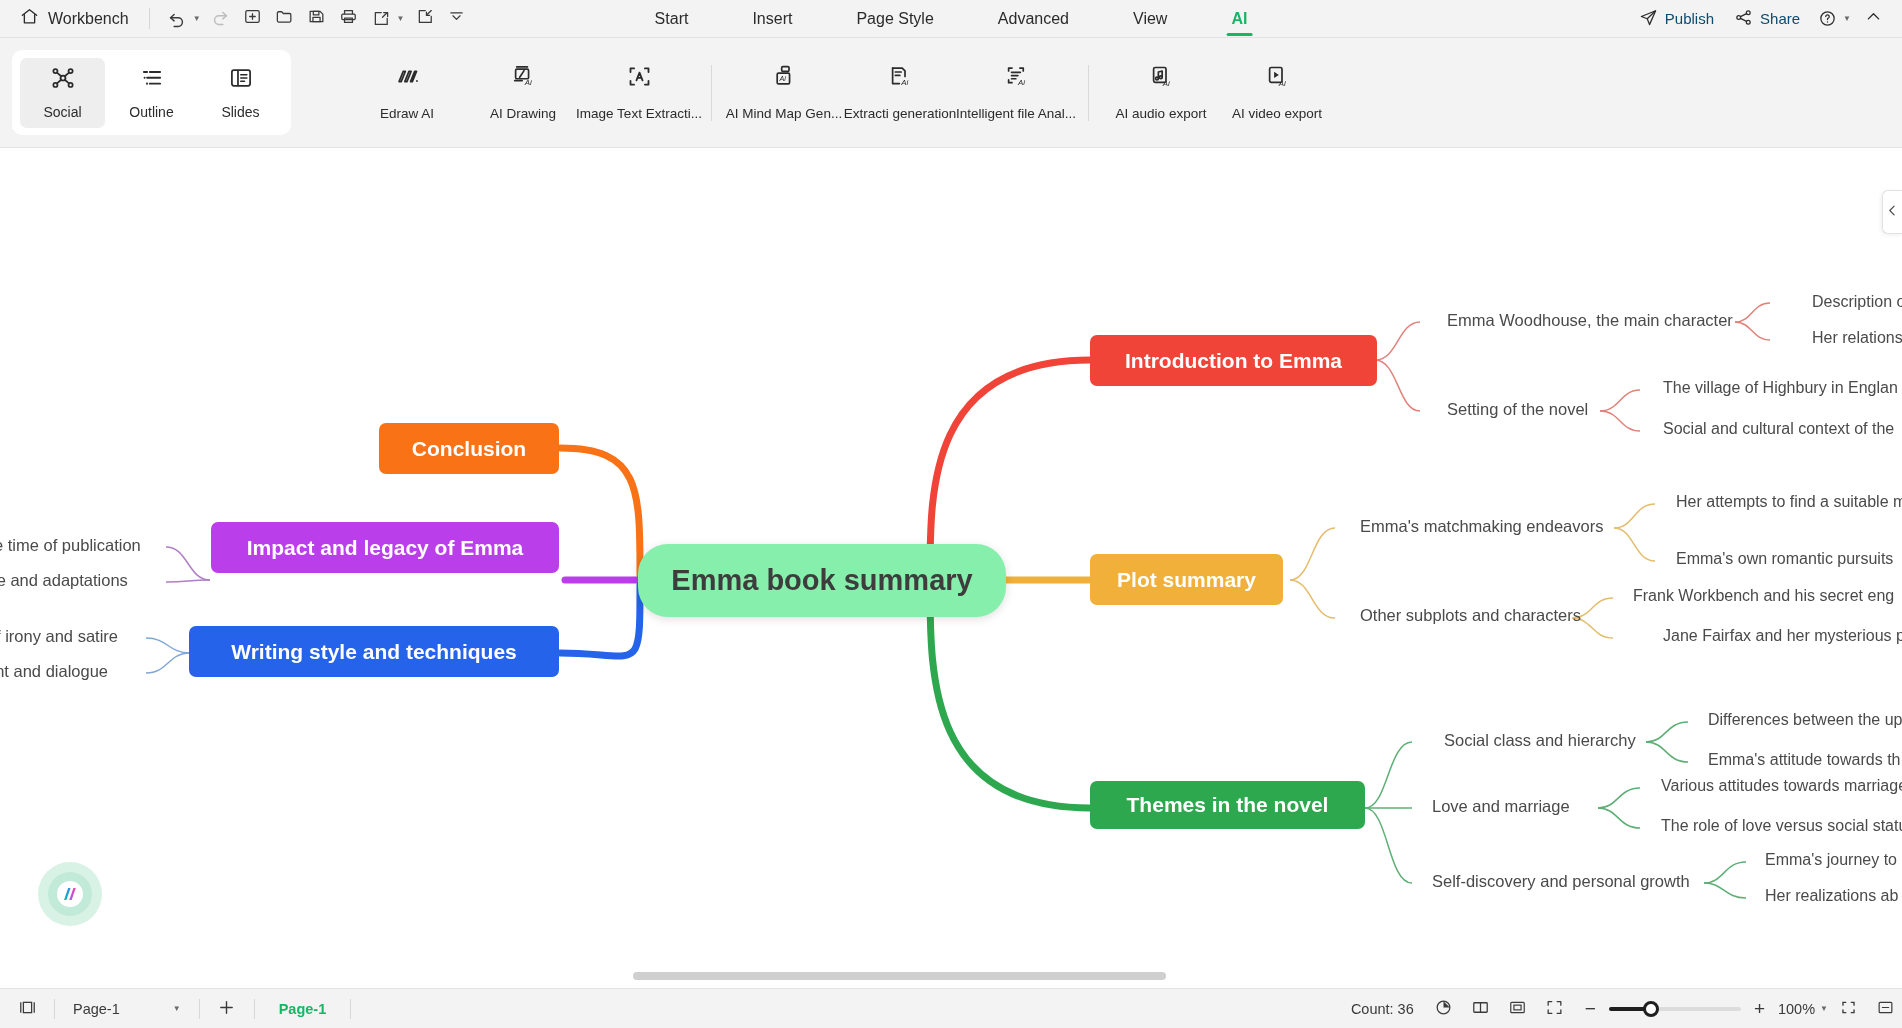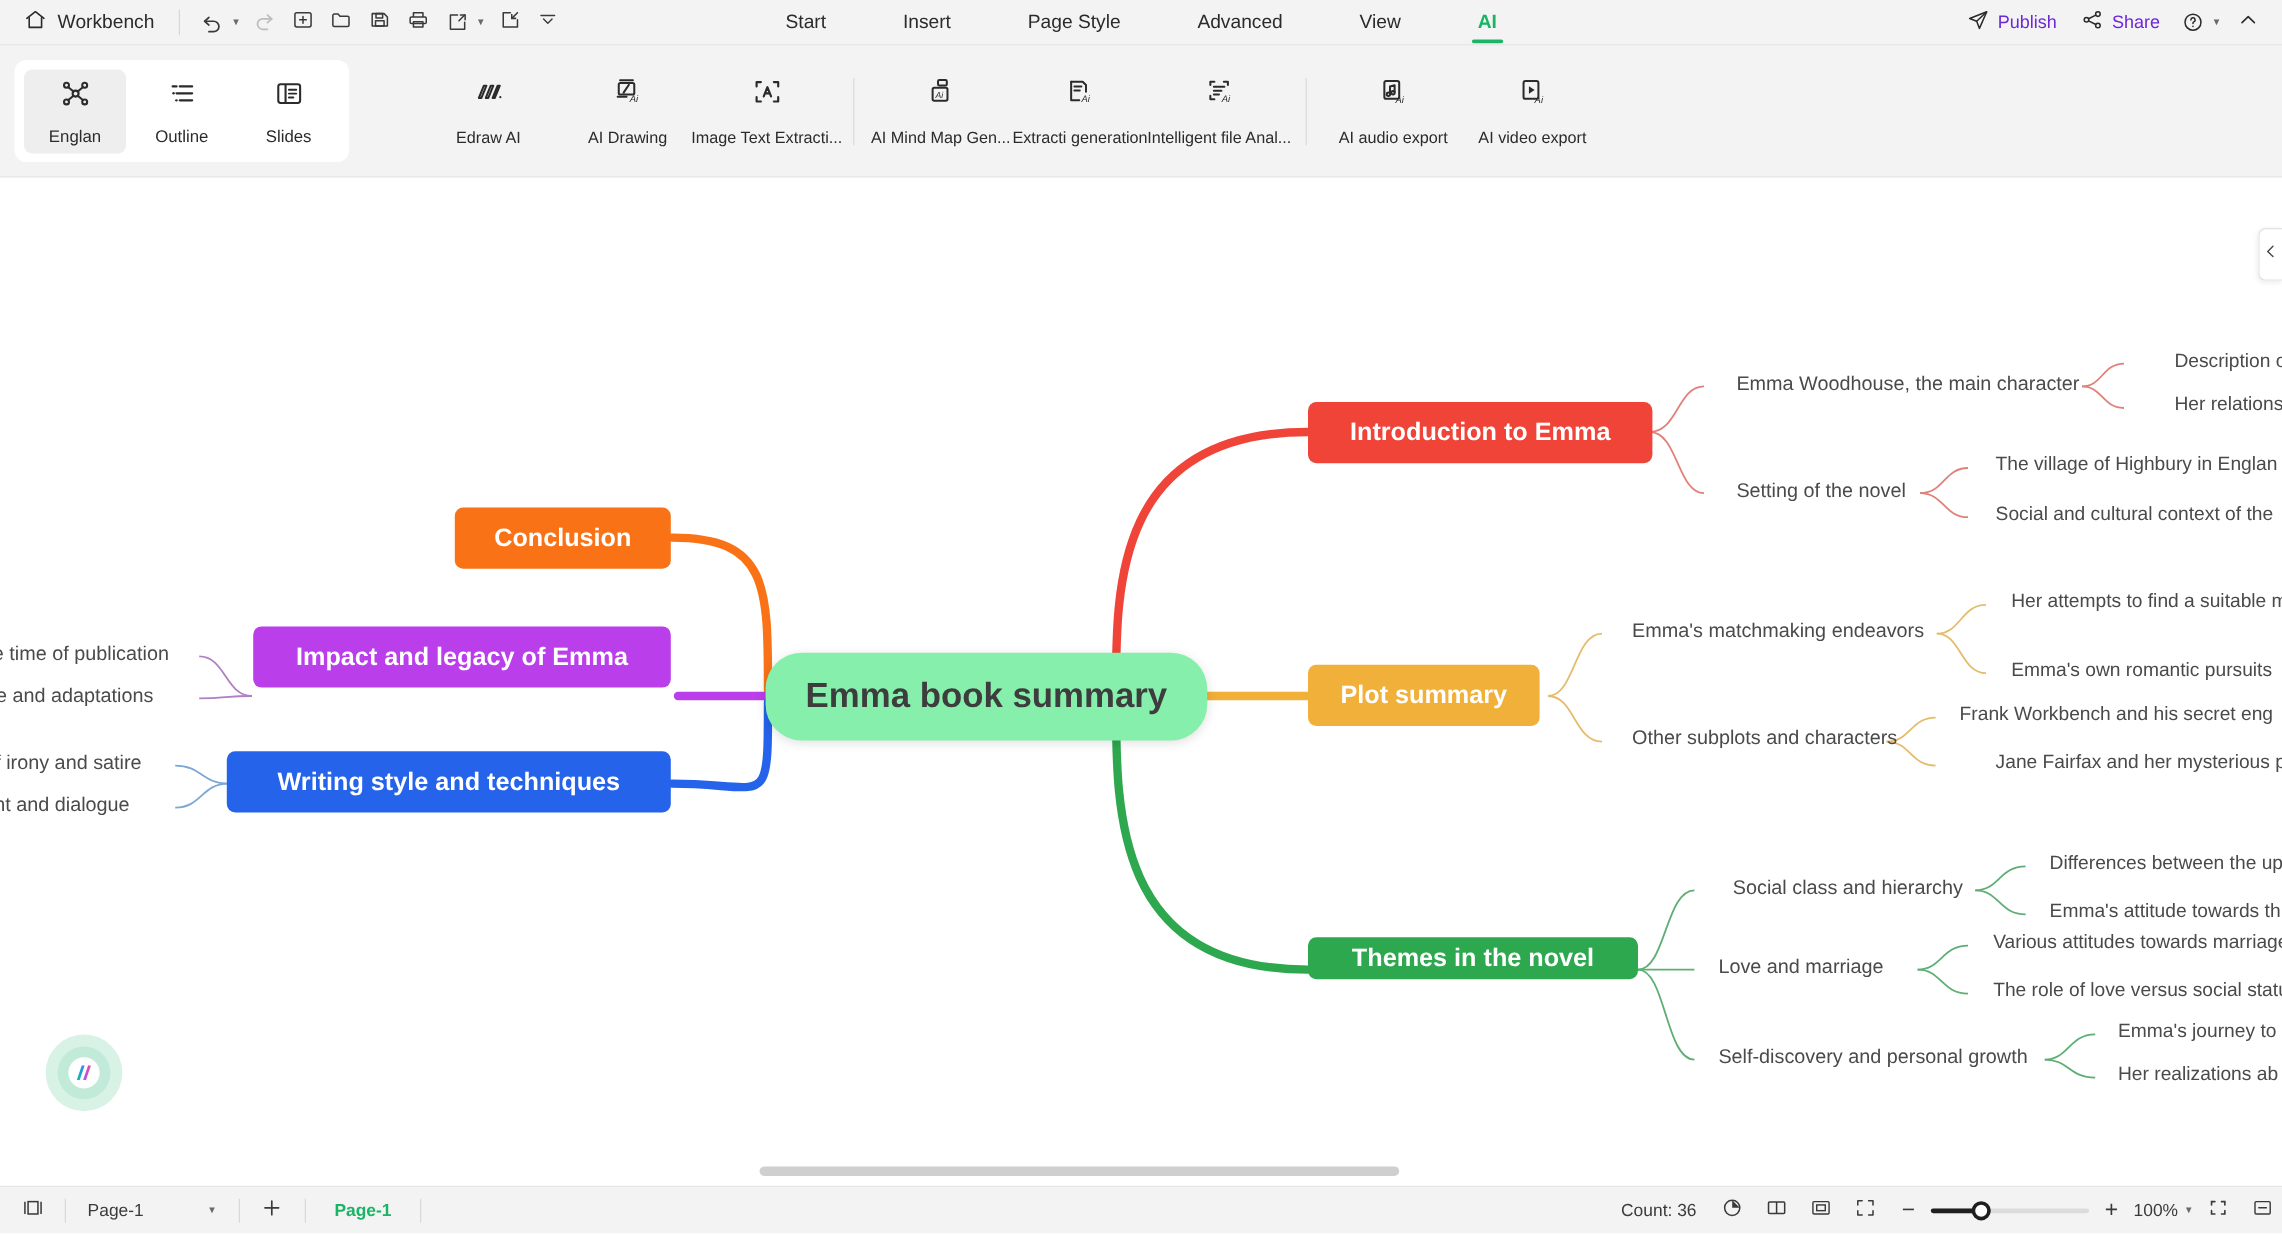--- a/index.html
+++ b/index.html
@@ -34,21 +34,21 @@
     font-size: 16px; color: #2b2b2b; padding: 0 32px; height: 38px;
     display: flex; align-items: center; cursor: pointer; position: relative;
   }
   .menu-tab.active { color: #18b566; font-weight: bold; }
   .menu-tab.active::after {
     content: ""; position: absolute; bottom: 2px; left: 50%; transform: translateX(-50%);
     width: 26px; height: 3px; background: #18b566; border-radius: 2px;
   }
 
   .tb-right { margin-left: auto; display: flex; align-items: center; gap: 4px; padding-right: 14px; }
-  .tb-action { display: flex; align-items: center; gap: 7px; padding: 4px 8px; border-radius: 4px; cursor: pointer; font-size: 15px; color: #6d28d9; }
+  .tb-action { display: flex; align-items: center; gap: 7px; padding: 4px 8px; border-radius: 4px; cursor: pointer; font-size: 15px; color: #0c4a6e; }
 
   
   .ribbon {
     height: 110px; flex: 0 0 110px;
     background: #f3f3f3;
     border-bottom: 1px solid #e2e2e2;
     display: flex; align-items: center;
     position: relative;
   }
   .view-group {
@@ -300,21 +300,21 @@
         <span>
           <svg width="26" height="26" viewBox="0 0 24 24" fill="none" stroke="#2b2b2b" stroke-width="1.6">
             <circle cx="12" cy="12" r="2.3"></circle>
               <circle cx="5" cy="5.6" r="1.9"></circle>
               <circle cx="19" cy="5.6" r="1.9"></circle>
             <circle cx="5" cy="18.4" r="1.9"></circle>
               <circle cx="19" cy="18.4" r="1.9"></circle>
             <path d="M10.4 10.4 6.4 7.1M13.6 10.4 17.6 7.1M10.4 13.6 6.4 16.9M13.6 13.6 17.6 16.9" stroke-linecap="round"></path>
           </svg>
         </span>
-        <span class="vlabel">Englan</span>
+        <span class="vlabel">Social</span>
       </div>
       <div class="view-btn">
         <span>
           <svg width="26" height="26" viewBox="0 0 24 24" fill="none" stroke="#2b2b2b" stroke-width="1.7" stroke-linecap="round">
             <path d="M4.5 6.5h3M10 6.5h9.5M7.5 11.8h12M10 17.2h9.5"></path>
             <circle cx="5.2" cy="11.8" r=".95" fill="#2b2b2b" stroke="none"></circle>
             <circle cx="7.4" cy="17.2" r=".95" fill="#2b2b2b" stroke="none"></circle>
           </svg>
         </span>
         <span class="vlabel">Outline</span>
@@ -484,21 +484,21 @@
     </div>
 
     <div class="node" style="left:1090px; top:187px; width:287px; height:51px; background:#F04438; font-size:21px;">
       <span>Introduction to Emma</span>
     </div>
 
     <div class="node" style="left:1090px; top:406px; width:193px; height:51px; background:#F0B03A; font-size:21px;">
       <span>Plot summary</span>
     </div>
 
-    <div class="node" style="left:1090px; top:633px; width:275px; height:35px; background:#2EA84F; font-size:21px;">
+    <div class="node" style="left:1090px; top:633px; width:275px; height:48px; background:#2EA84F; font-size:21px;">
       <span>Themes in the novel</span>
     </div>
 
     <div class="node" style="left:379px; top:275px; width:180px; height:51px; background:#F97316; font-size:21px;">
       <span>Conclusion</span>
     </div>
 
     <div class="node" style="left:211px; top:374px; width:348px; height:51px; background:#BB3EEB; font-size:21px;">
       <span>Impact and legacy of Emma</span>
     </div>

